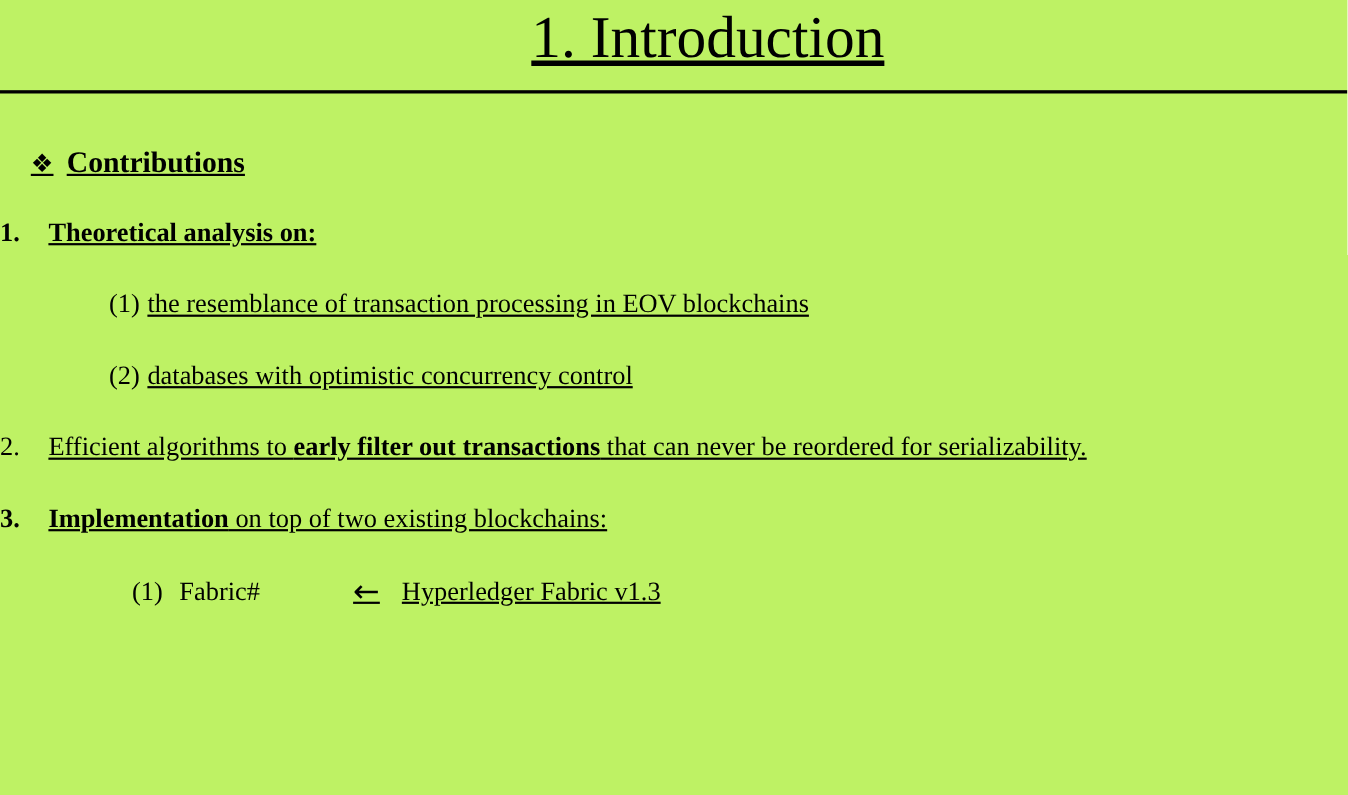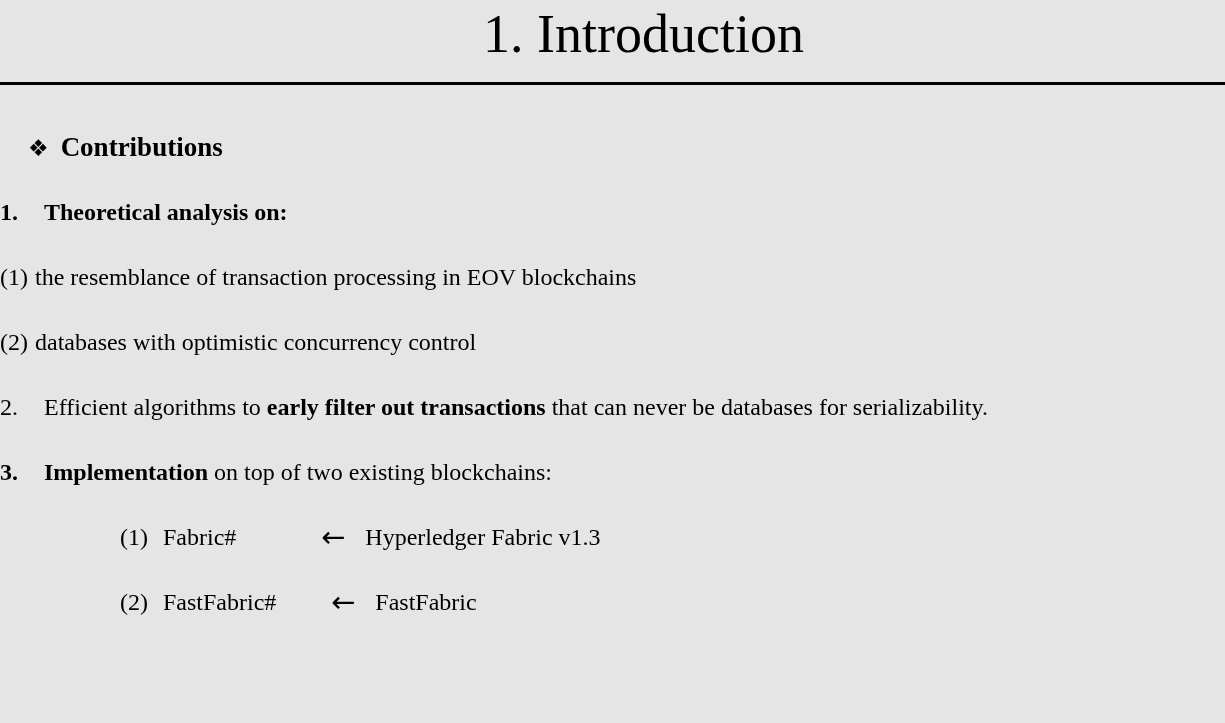--- a/index.html
+++ b/index.html
@@ -4,24 +4,25 @@
 <style>
   html, body {
     margin: 0;
     padding: 0;
     background: #ffffff;
   }
   .slide {
     position: relative;
     width: 1225px;
     height: 723px;
-    background: #e5e5e5;
+    background: #bef264;
     color: #000000;
     font-family: "Liberation Serif", serif;
     overflow: hidden;
+    text-decoration: underline;
   }
   .header {
     height: 82px;
     border-bottom: 3px solid #000000;
   }
   .title {
     font-size: 54px;
     line-height: 64px;
     padding-top: 2px;
     text-align: center;
@@ -45,21 +46,21 @@
     font-size: 23px;
     margin-right: 12px;
   }
   .row {
     height: 65px;
     line-height: 65px;
     font-size: 24px;
     white-space: nowrap;
   }
   .lvl1 { }
-  .lvl2 { }
+  .lvl2 { padding-left: 99px; }
   .lvl2f { padding-left: 120px; }
   .num {
     display: inline-block;
     width: 44px;
   }
   .marker {
     display: inline-block;
     width: 35px;
   }
   .marker2 {
@@ -98,29 +99,26 @@
 
     <div class="row lvl2">
       <span class="marker">(1)</span><span>the resemblance of transaction processing in EOV blockchains</span>
     </div>
 
     <div class="row lvl2">
       <span class="marker">(2)</span><span>databases with optimistic concurrency control</span>
     </div>
 
     <div class="row lvl1">
-      <span class="num">2.</span><span>Efficient algorithms to </span><span class="bold">early filter out transactions</span><span> that can never be databases for serializability.</span>
+      <span class="num">2.</span><span>Efficient algorithms to </span><span class="bold">early filter out transactions</span><span> that can never be reordered for serializability.</span>
     </div>
 
     <div class="row lvl1">
       <span class="num bold">3.</span><span class="bold">Implementation</span><span> on top of two existing blockchains:</span>
     </div>
 
     <div class="row lvl2f">
       <span class="marker2">(1)</span><span class="fab-label fab-label-a">Fabric#</span><span class="arrow">←</span><span>Hyperledger Fabric v1.3</span>
     </div>
 
-    <div class="row lvl2f">
-      <span class="marker2">(2)</span><span class="fab-label fab-label-b">FastFabric#</span><span class="arrow">←</span><span>FastFabric</span>
-    </div>
 
   </main>
 </div>
 
 </body></html>

